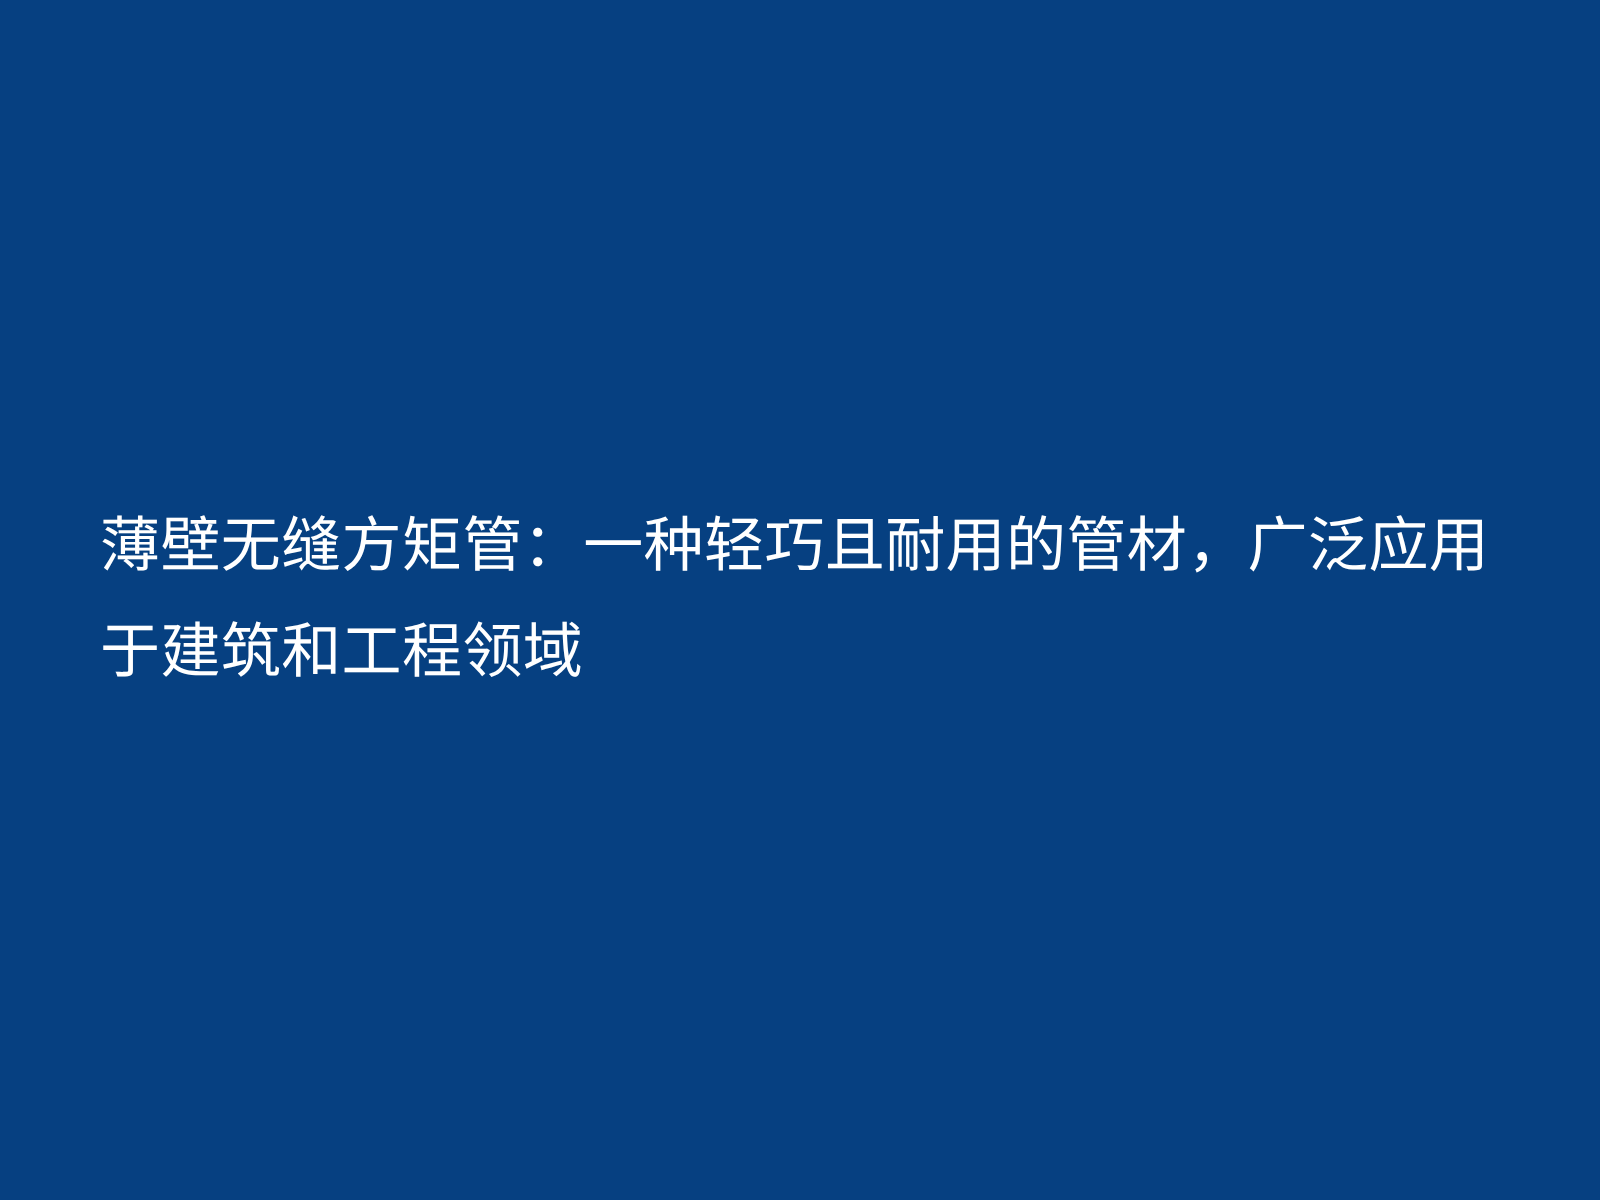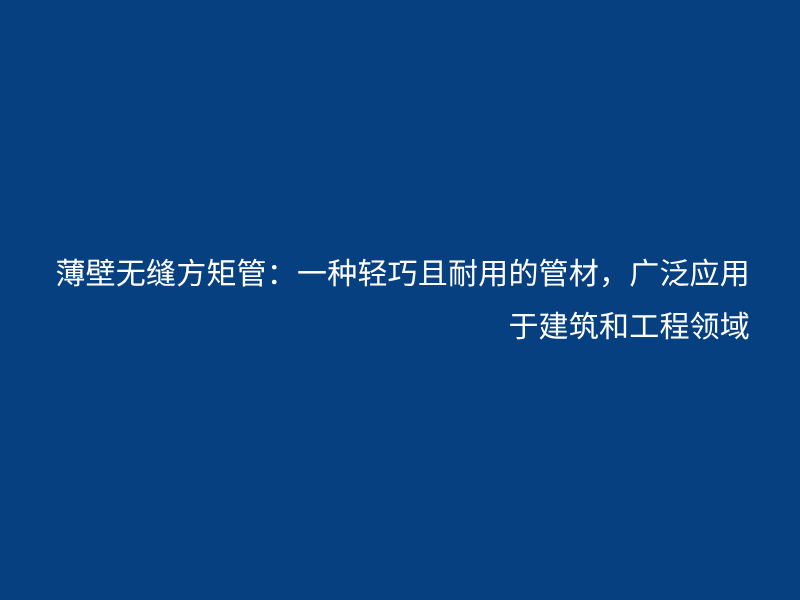--- a/index.html
+++ b/index.html
@@ -34,21 +34,21 @@
     display: flex;
     align-items: center;
     justify-content: center;
     padding: 0 40px;
     box-sizing: border-box;
   }
 
   .title-text {
     margin: 0;
     width: 700px;
-    text-align: right;
+    text-align: left;
     color: #ffffff;
     font-family: "Liberation Sans", "DejaVu Sans", sans-serif;
     font-size: 30px;
     font-weight: 400;
     line-height: 53px;
     letter-spacing: 0.2px;
     word-break: break-word;
     -webkit-font-smoothing: antialiased;
   }
 </style>

